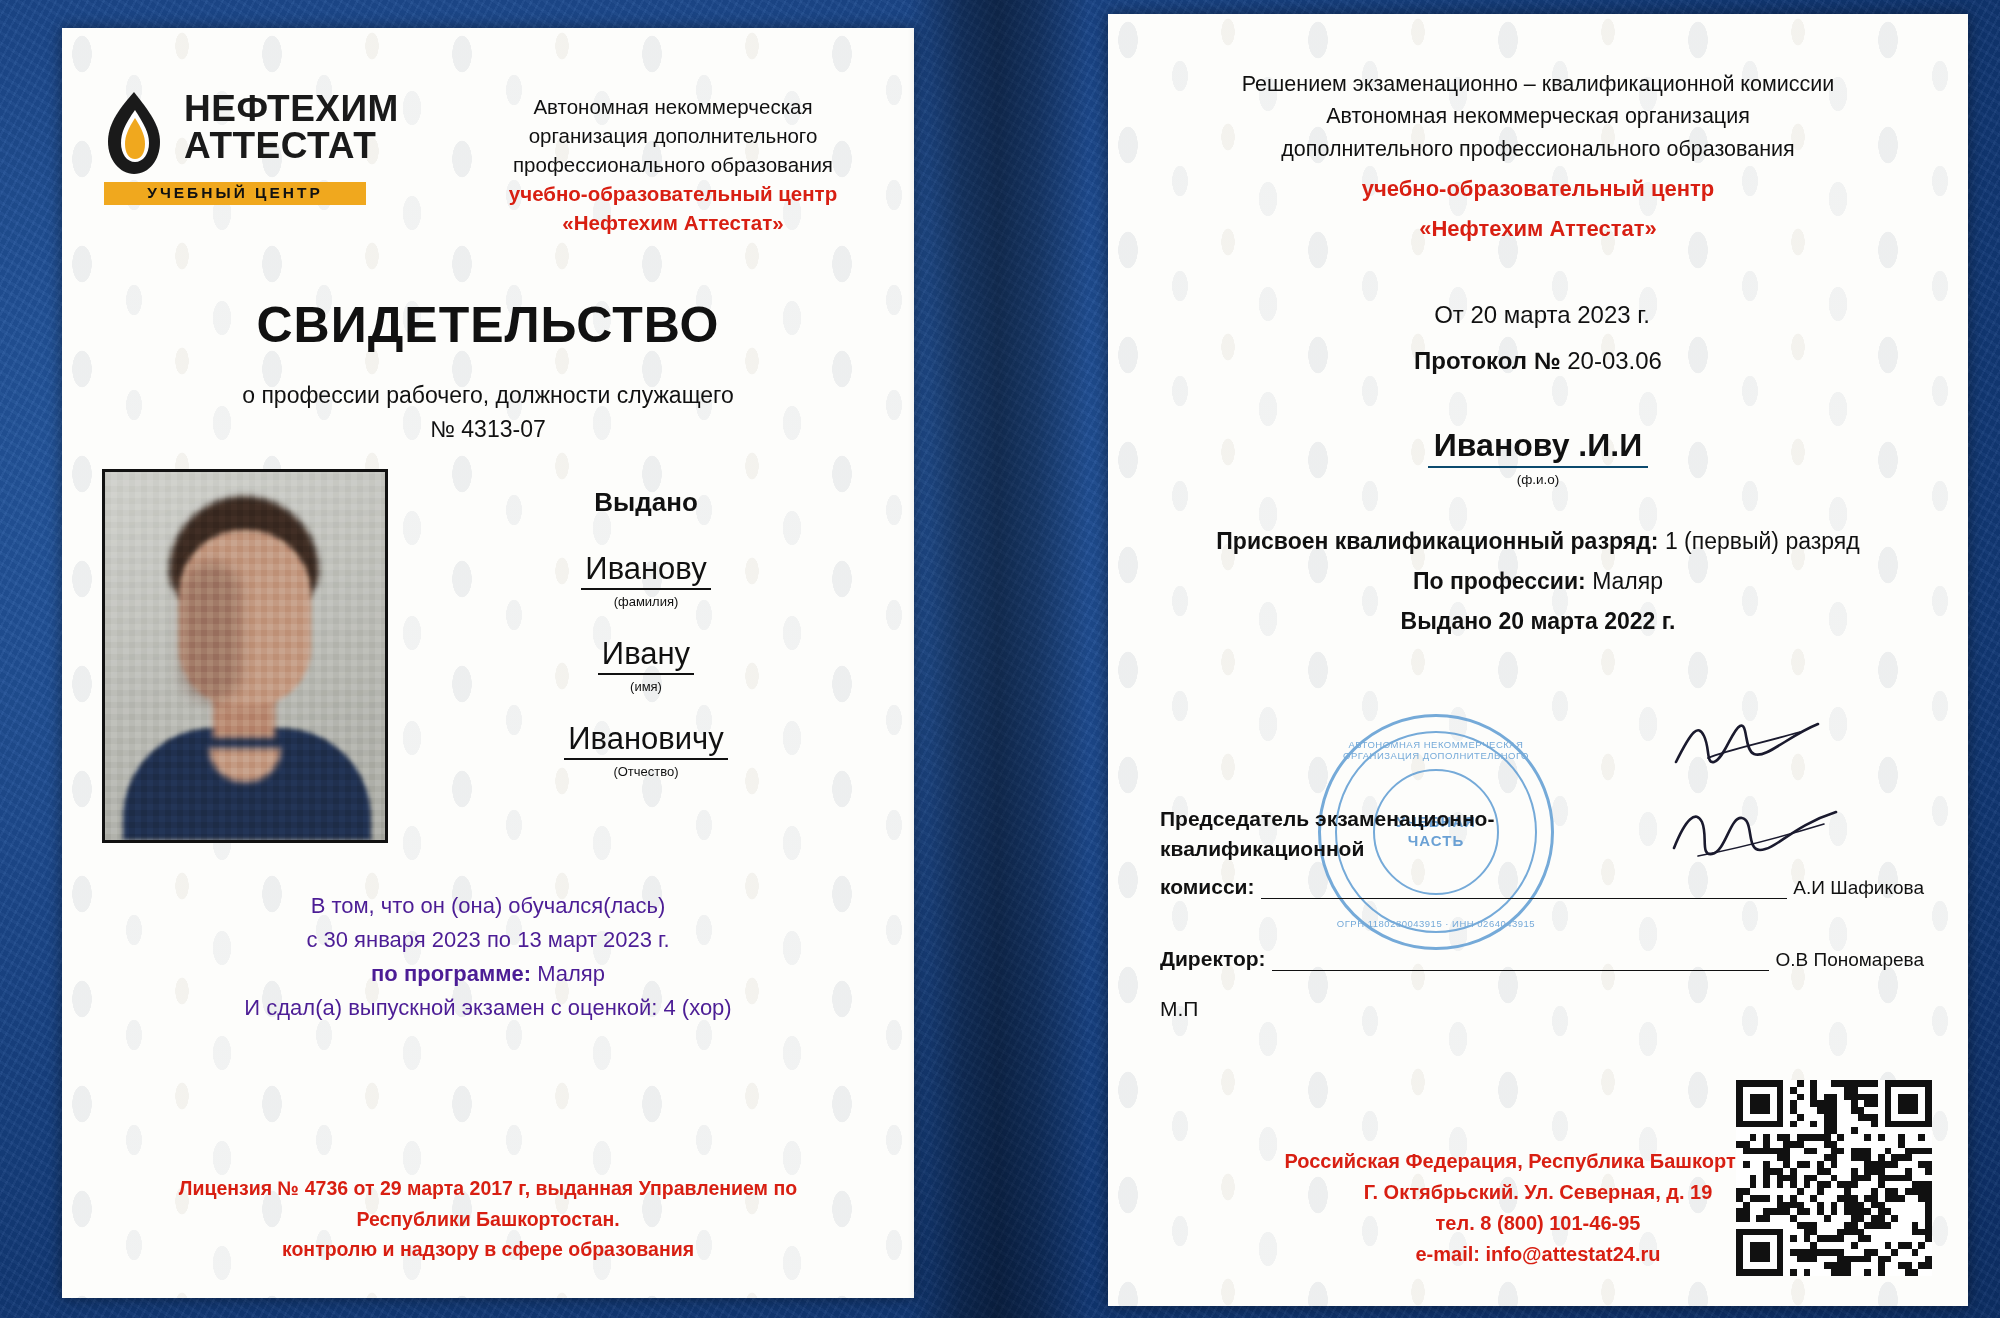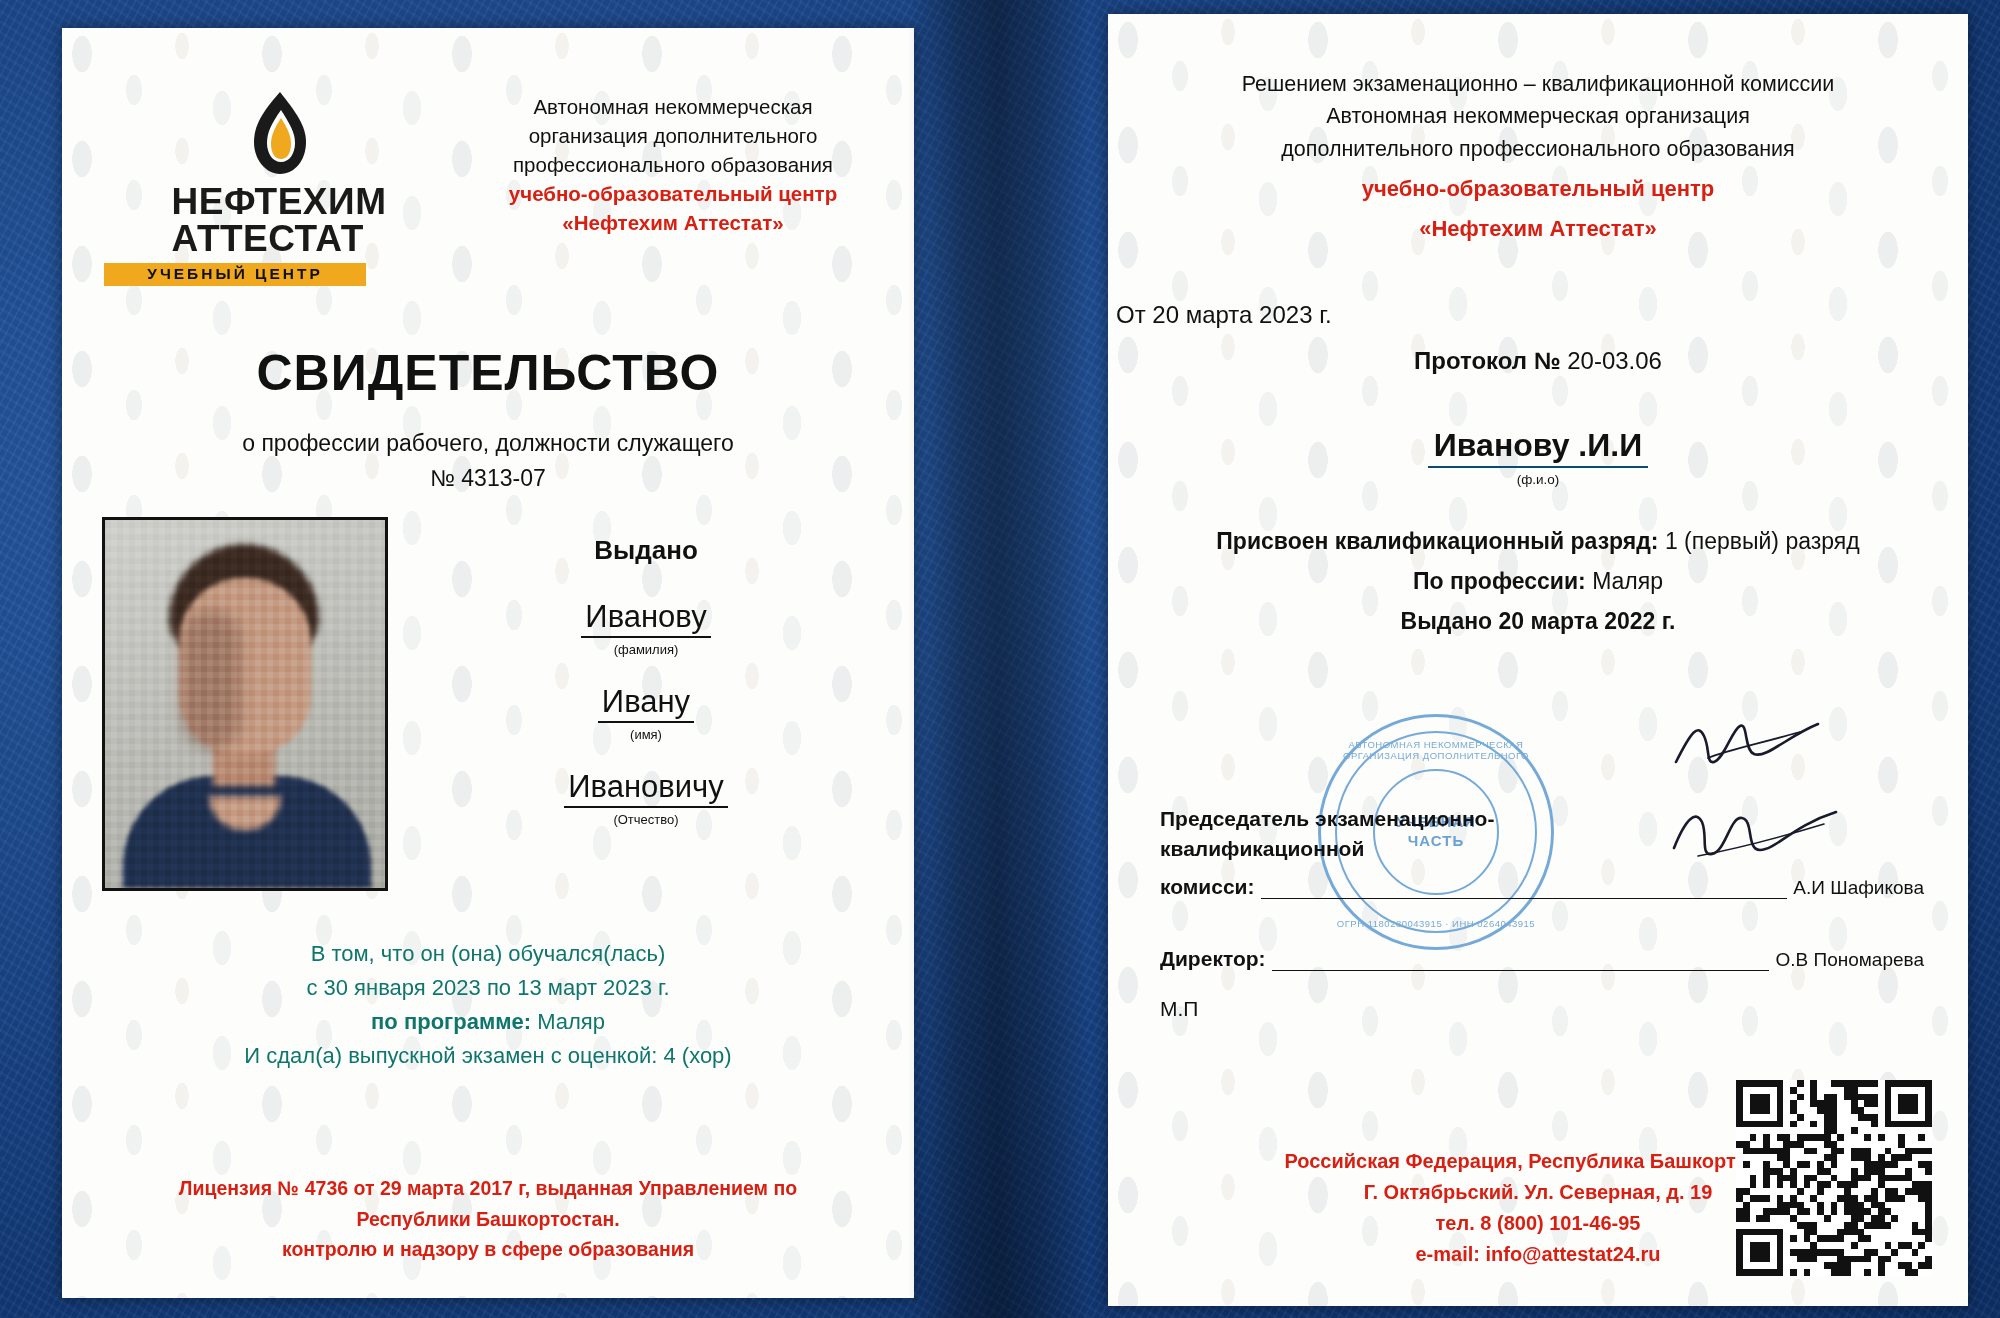--- a/index.html
+++ b/index.html
@@ -83,21 +83,21 @@
   #page-right { left: 1108px; top: 14px; width: 860px; height: 1292px; }
 
   
   .lp-header {
     display: flex;
     align-items: flex-start;
     padding: 56px 38px 0 42px;
     gap: 16px;
   }
   .logo-block { width: 350px; flex: 0 0 350px; padding-top: 6px; }
-  .logo-row { display: flex; align-items: center; gap: 7px; flex-direction: column; }
+  .logo-row { display: flex; align-items: flex-start; gap: 22px; }
   .logo-flame { width: 58px; height: 86px; position: relative; flex: 0 0 58px; }
   .logo-words { line-height: 1; }
   .logo-word {
     font-weight: bold;
     font-size: 37px;
     letter-spacing: .5px;
     color: #1a1a1a;
     font-family: "Liberation Sans", sans-serif;
   }
   .logo-sub {
@@ -173,21 +173,21 @@
     display: inline-block;
     padding: 0 4px 2px;
     line-height: 1.1;
   }
   .name-cap { font-size: 13px; color: #111; margin-top: 4px; }
 
   .study-block {
     text-align: center;
     margin-top: 46px;
     font-size: 22px;
-    color: #0f766e;
+    color: #4c1d95;
     line-height: 1.55;
   }
   .bold { font-weight: bold; }
 
   .license {
     position: absolute;
     left: 0; right: 0;
     bottom: 34px;
     text-align: center;
     color: #d81f12;
@@ -206,20 +206,21 @@
     line-height: 1.5;
   }
   .rp-center-red {
     color: #d81f12;
     font-weight: bold;
     font-size: 22px;
     line-height: 1.45;
     margin-top: 8px;
   }
   .rp-date {
+    text-align: center;
     font-size: 24px;
     color: #111;
     margin-top: 56px;
     padding-left: 8px;
   }
   .rp-protocol {
     text-align: center;
     font-size: 24px;
     color: #111;
     margin-top: 18px;

